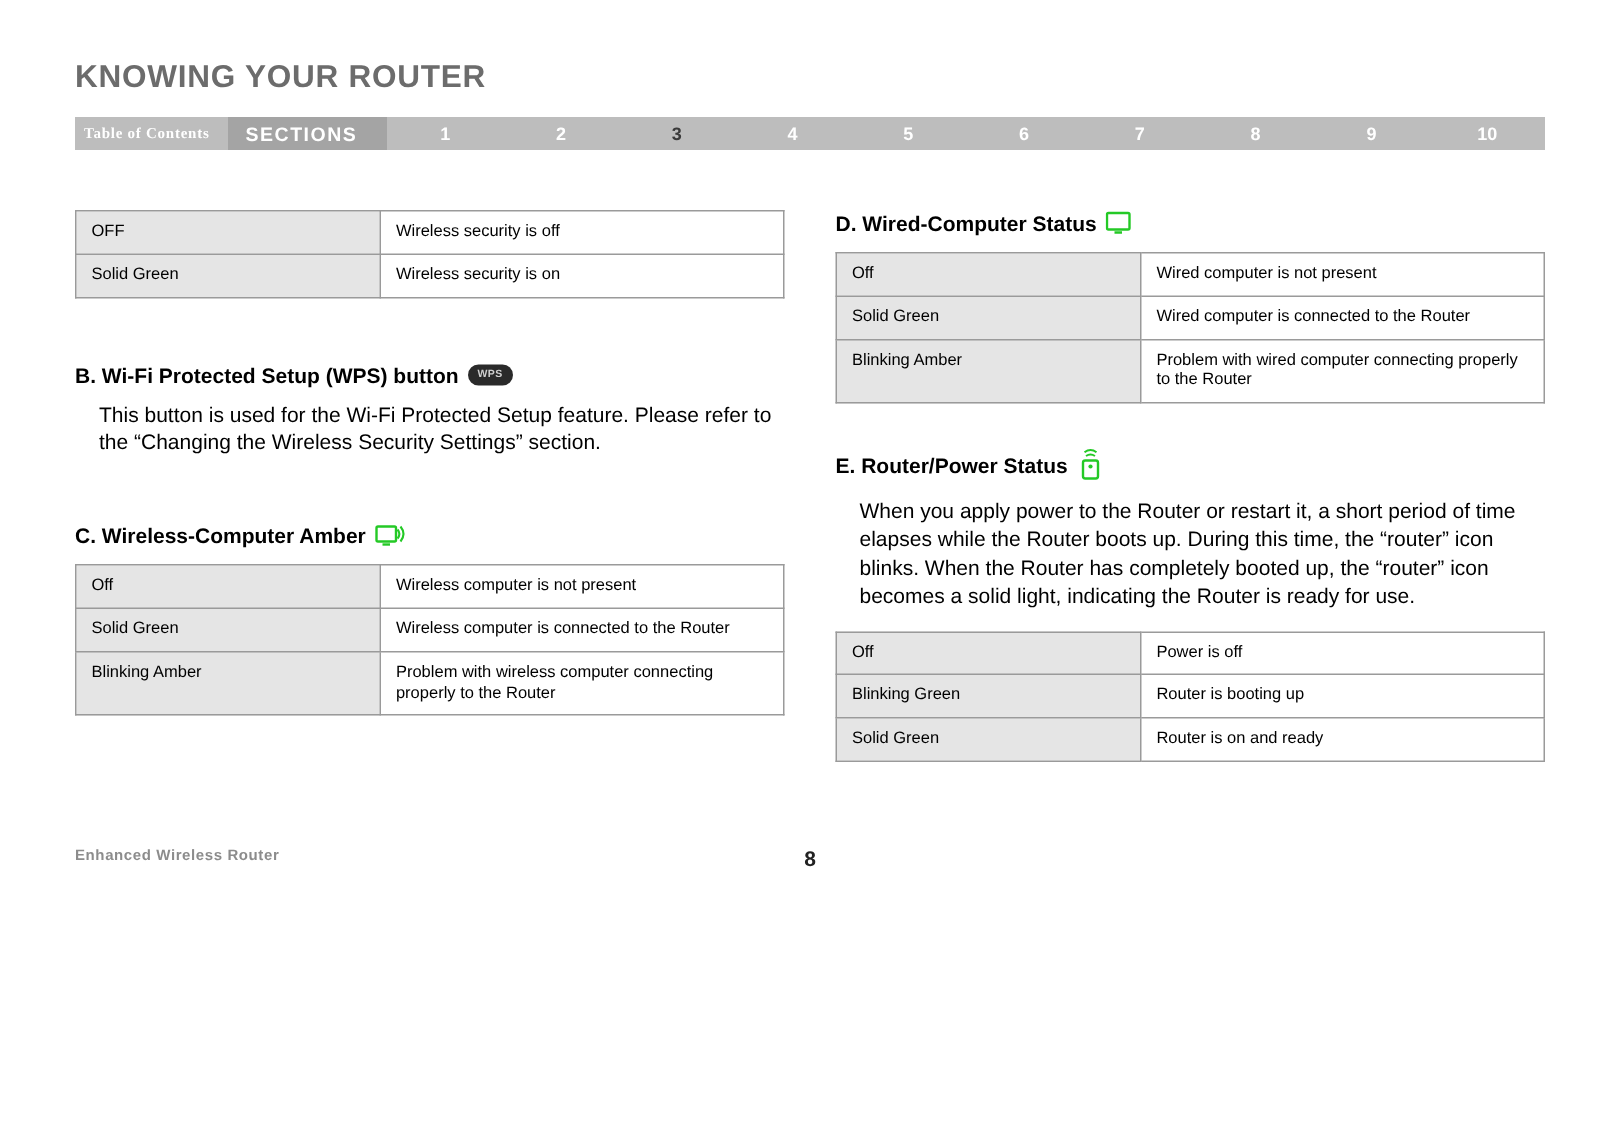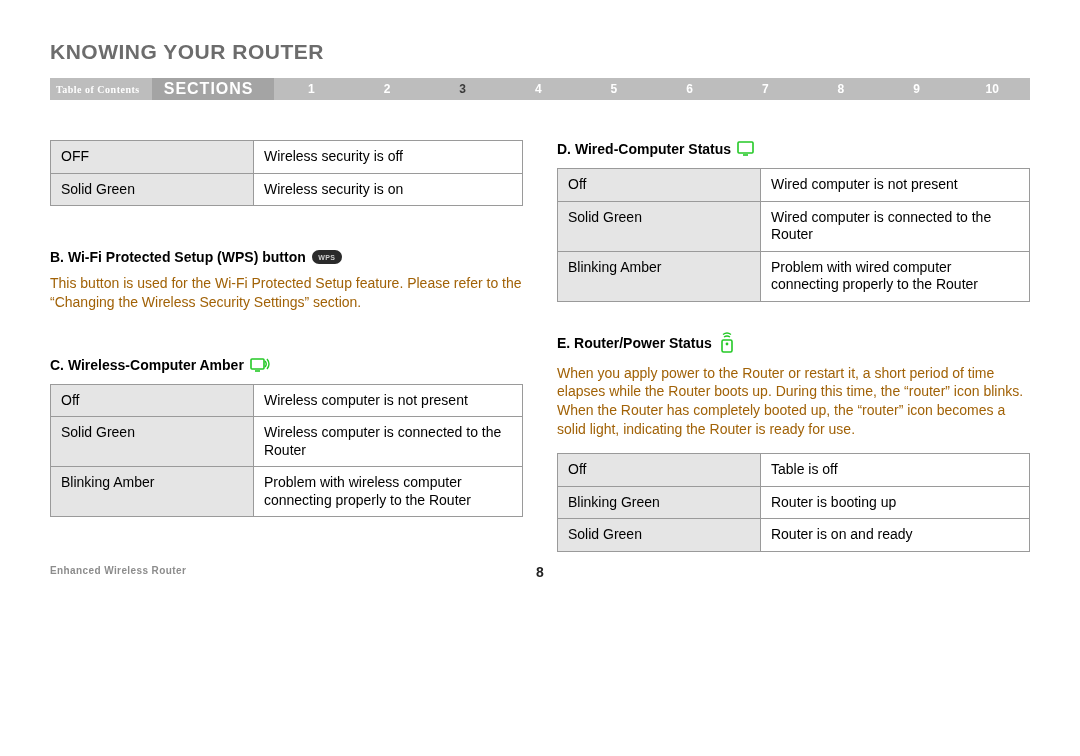--- a/index.html
+++ b/index.html
@@ -44,21 +44,21 @@
     font-size: 10px;
     white-space: nowrap;
     font-family: Liberation Serif, serif;
   }
   .nav .sections {
     display: flex;
     align-items: center;
     padding: 0 20px 0 12px;
     font-weight: bold;
     letter-spacing: 1px;
-    font-size: 16px;
+    font-size: 13px;
     background: #a4a4a4;
   }
   .nav .navnum {
     flex: 1 1 0;
     display: flex;
     align-items: center;
     justify-content: center;
     font-weight: bold;
     font-size: 12px;
     color: #fff;
@@ -81,27 +81,27 @@
     align-items: center;
     gap: 6px;
     margin: 0 0 10px 0;
     line-height: 1;
   }
   .sect-head.mt { margin-top: 44px; }
   .sect-head.mt2 { margin-top: 30px; }
   .note {
     font-size: 14px;
     line-height: 1.35;
-    margin: 0 0 4px 0;
-    color: #a16207;
+    margin: 0 0 4px 16px;
+    color: #000000;
   }
   table.status {
     width: 100%;
     border-collapse: collapse;
-    font-size: 14px;
+    font-size: 11px;
   }
   table.status td {
     border: 1px solid #9a9a9a;
     padding: 7px 10px;
     vertical-align: top;
     line-height: 1.25;
   }
   table.status td.k {
     background: #e5e5e5;
     width: 43%;
@@ -257,21 +257,21 @@
               <path d="M6 5 q3 -2 6 0" fill="none" stroke="#24c926" stroke-width="1.3"></path>
               <path d="M5 2.5 q4 -3 8 0" fill="none" stroke="#24c926" stroke-width="1.3"></path>
             </svg>
         </span>
       </div>
       <p class="note">When you apply power to the Router or restart it, a short period of time elapses while the Router boots up. During this time, the “router” icon blinks. When the Router has completely booted up, the “router” icon becomes a solid light, indicating the Router is ready for use.</p>
       <table class="status" style="margin-top:14px">
         <tbody>
             <tr>
           <td class="k">Off</td>
-          <td>Table is off</td>
+          <td>Power is off</td>
         </tr>
         <tr>
           <td class="k">Blinking Green</td>
           <td>Router is booting up</td>
         </tr>
         <tr>
           <td class="k">Solid Green</td>
           <td>Router is on and ready</td>
         </tr>
       </tbody>

